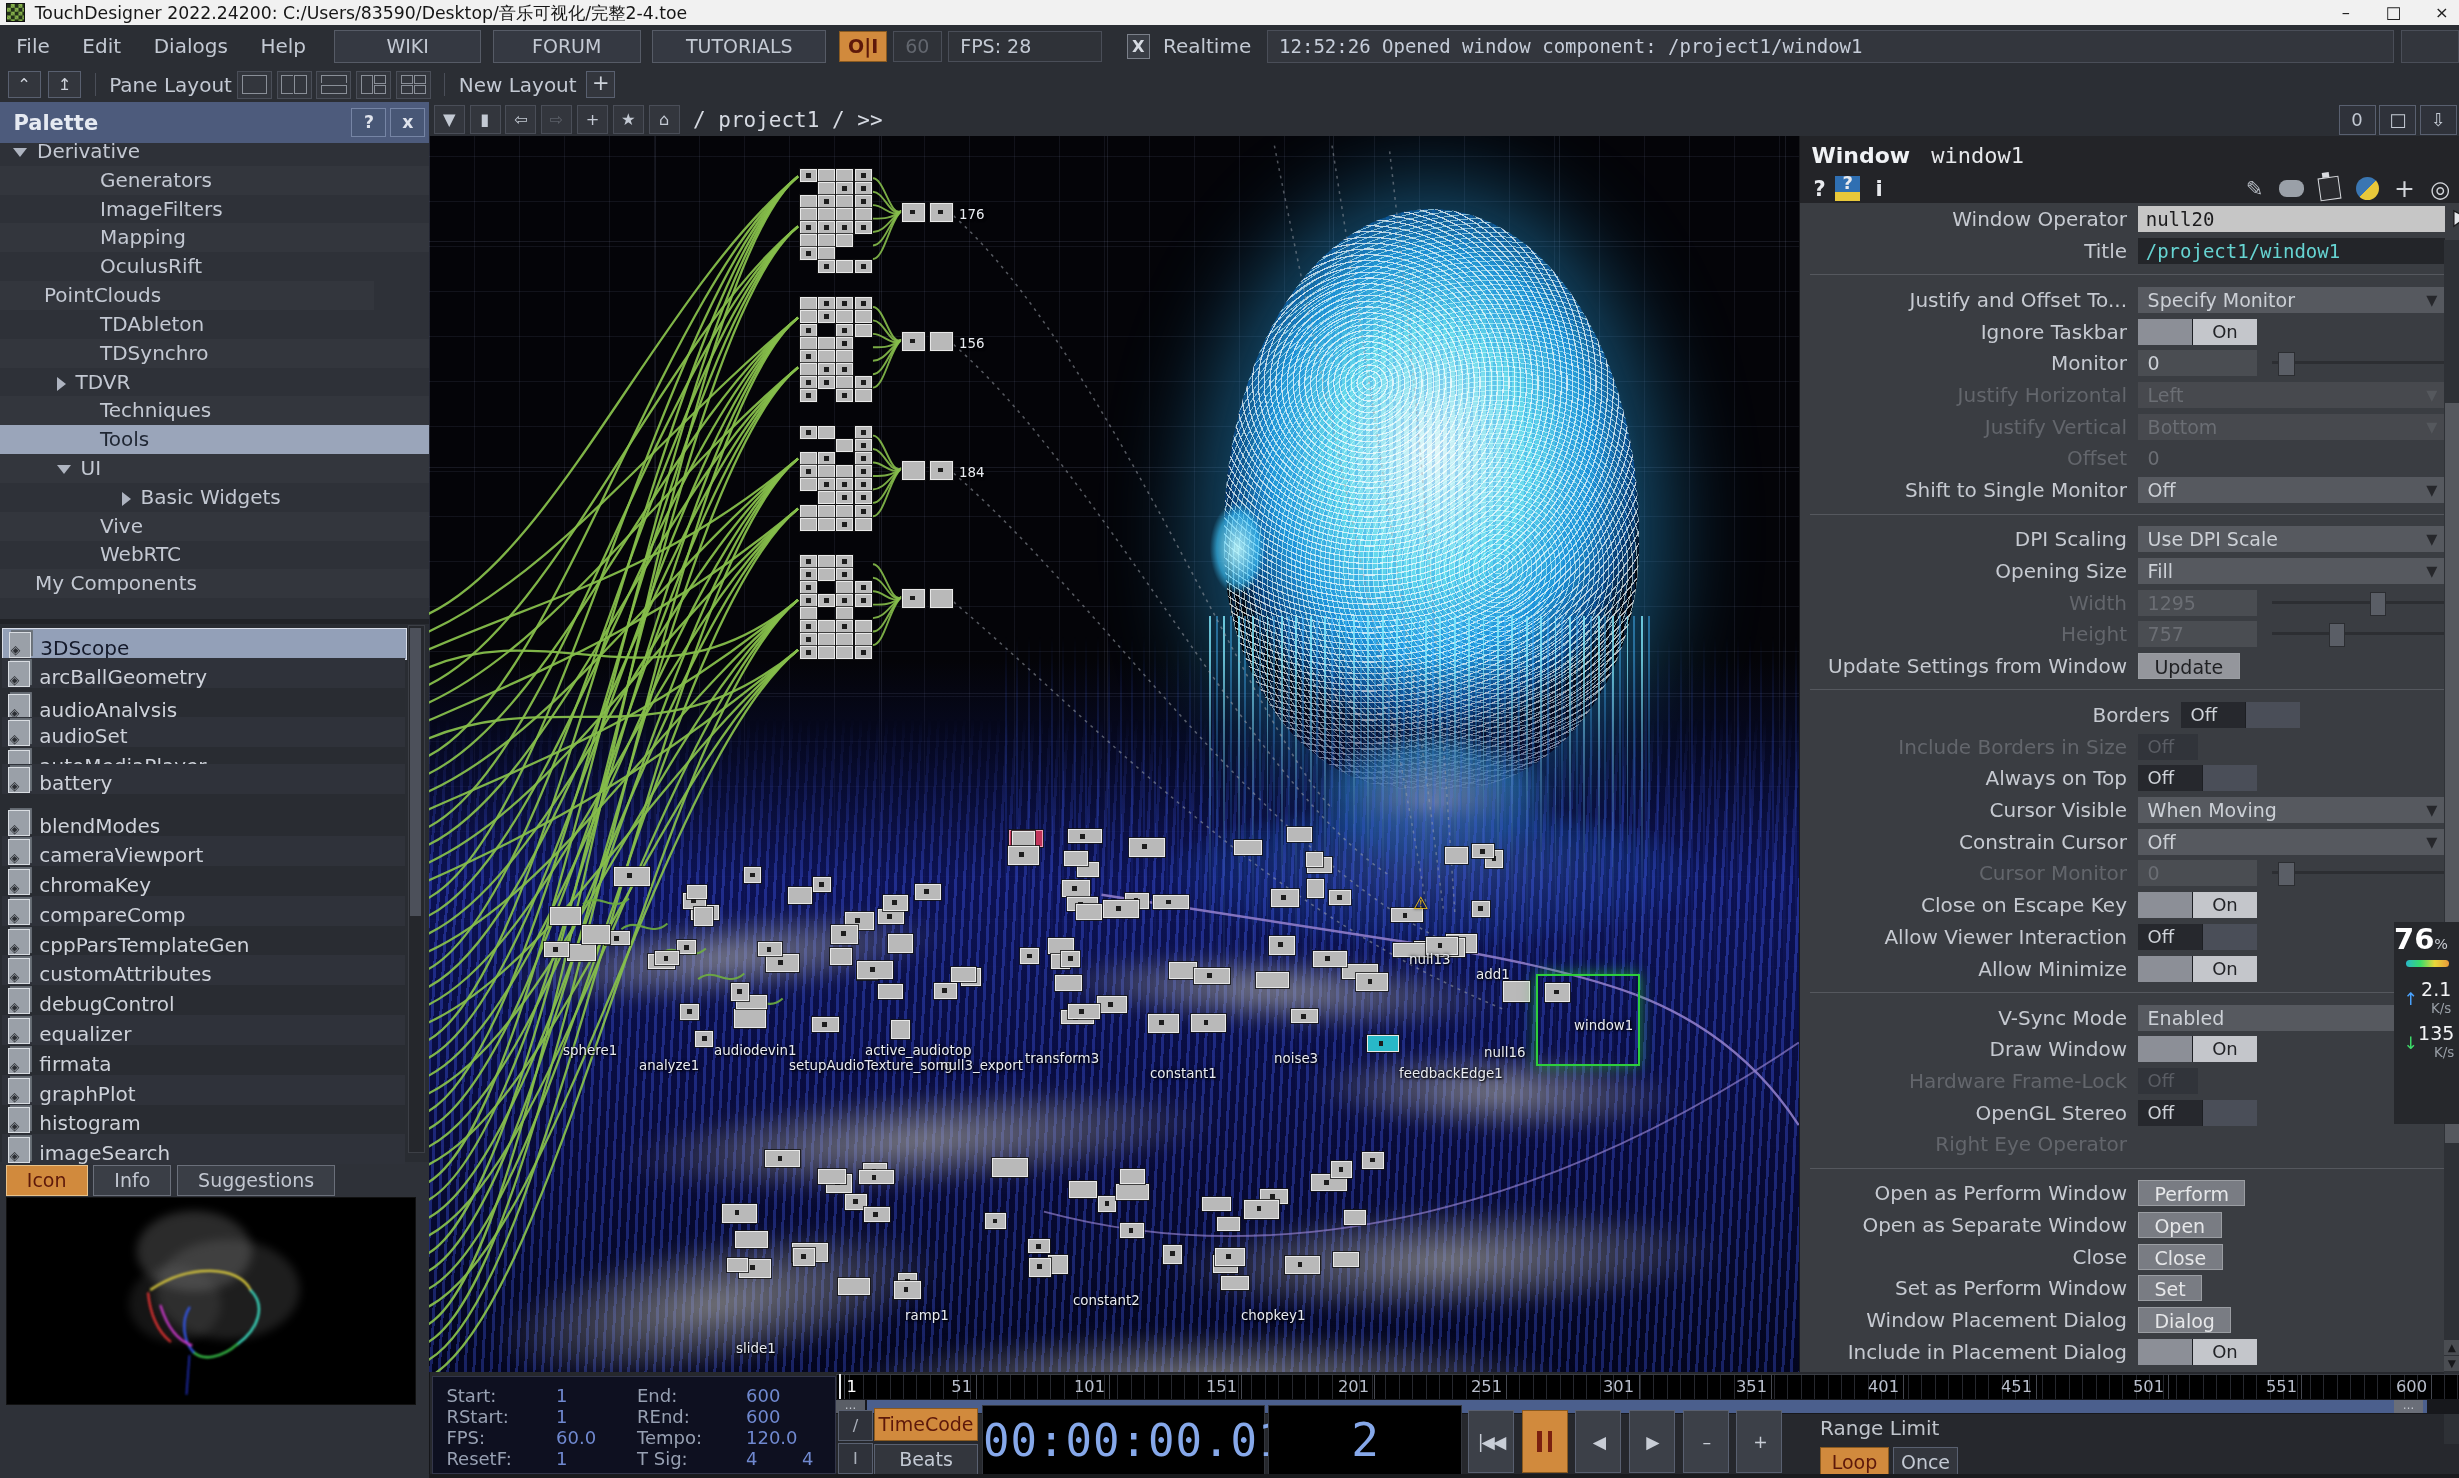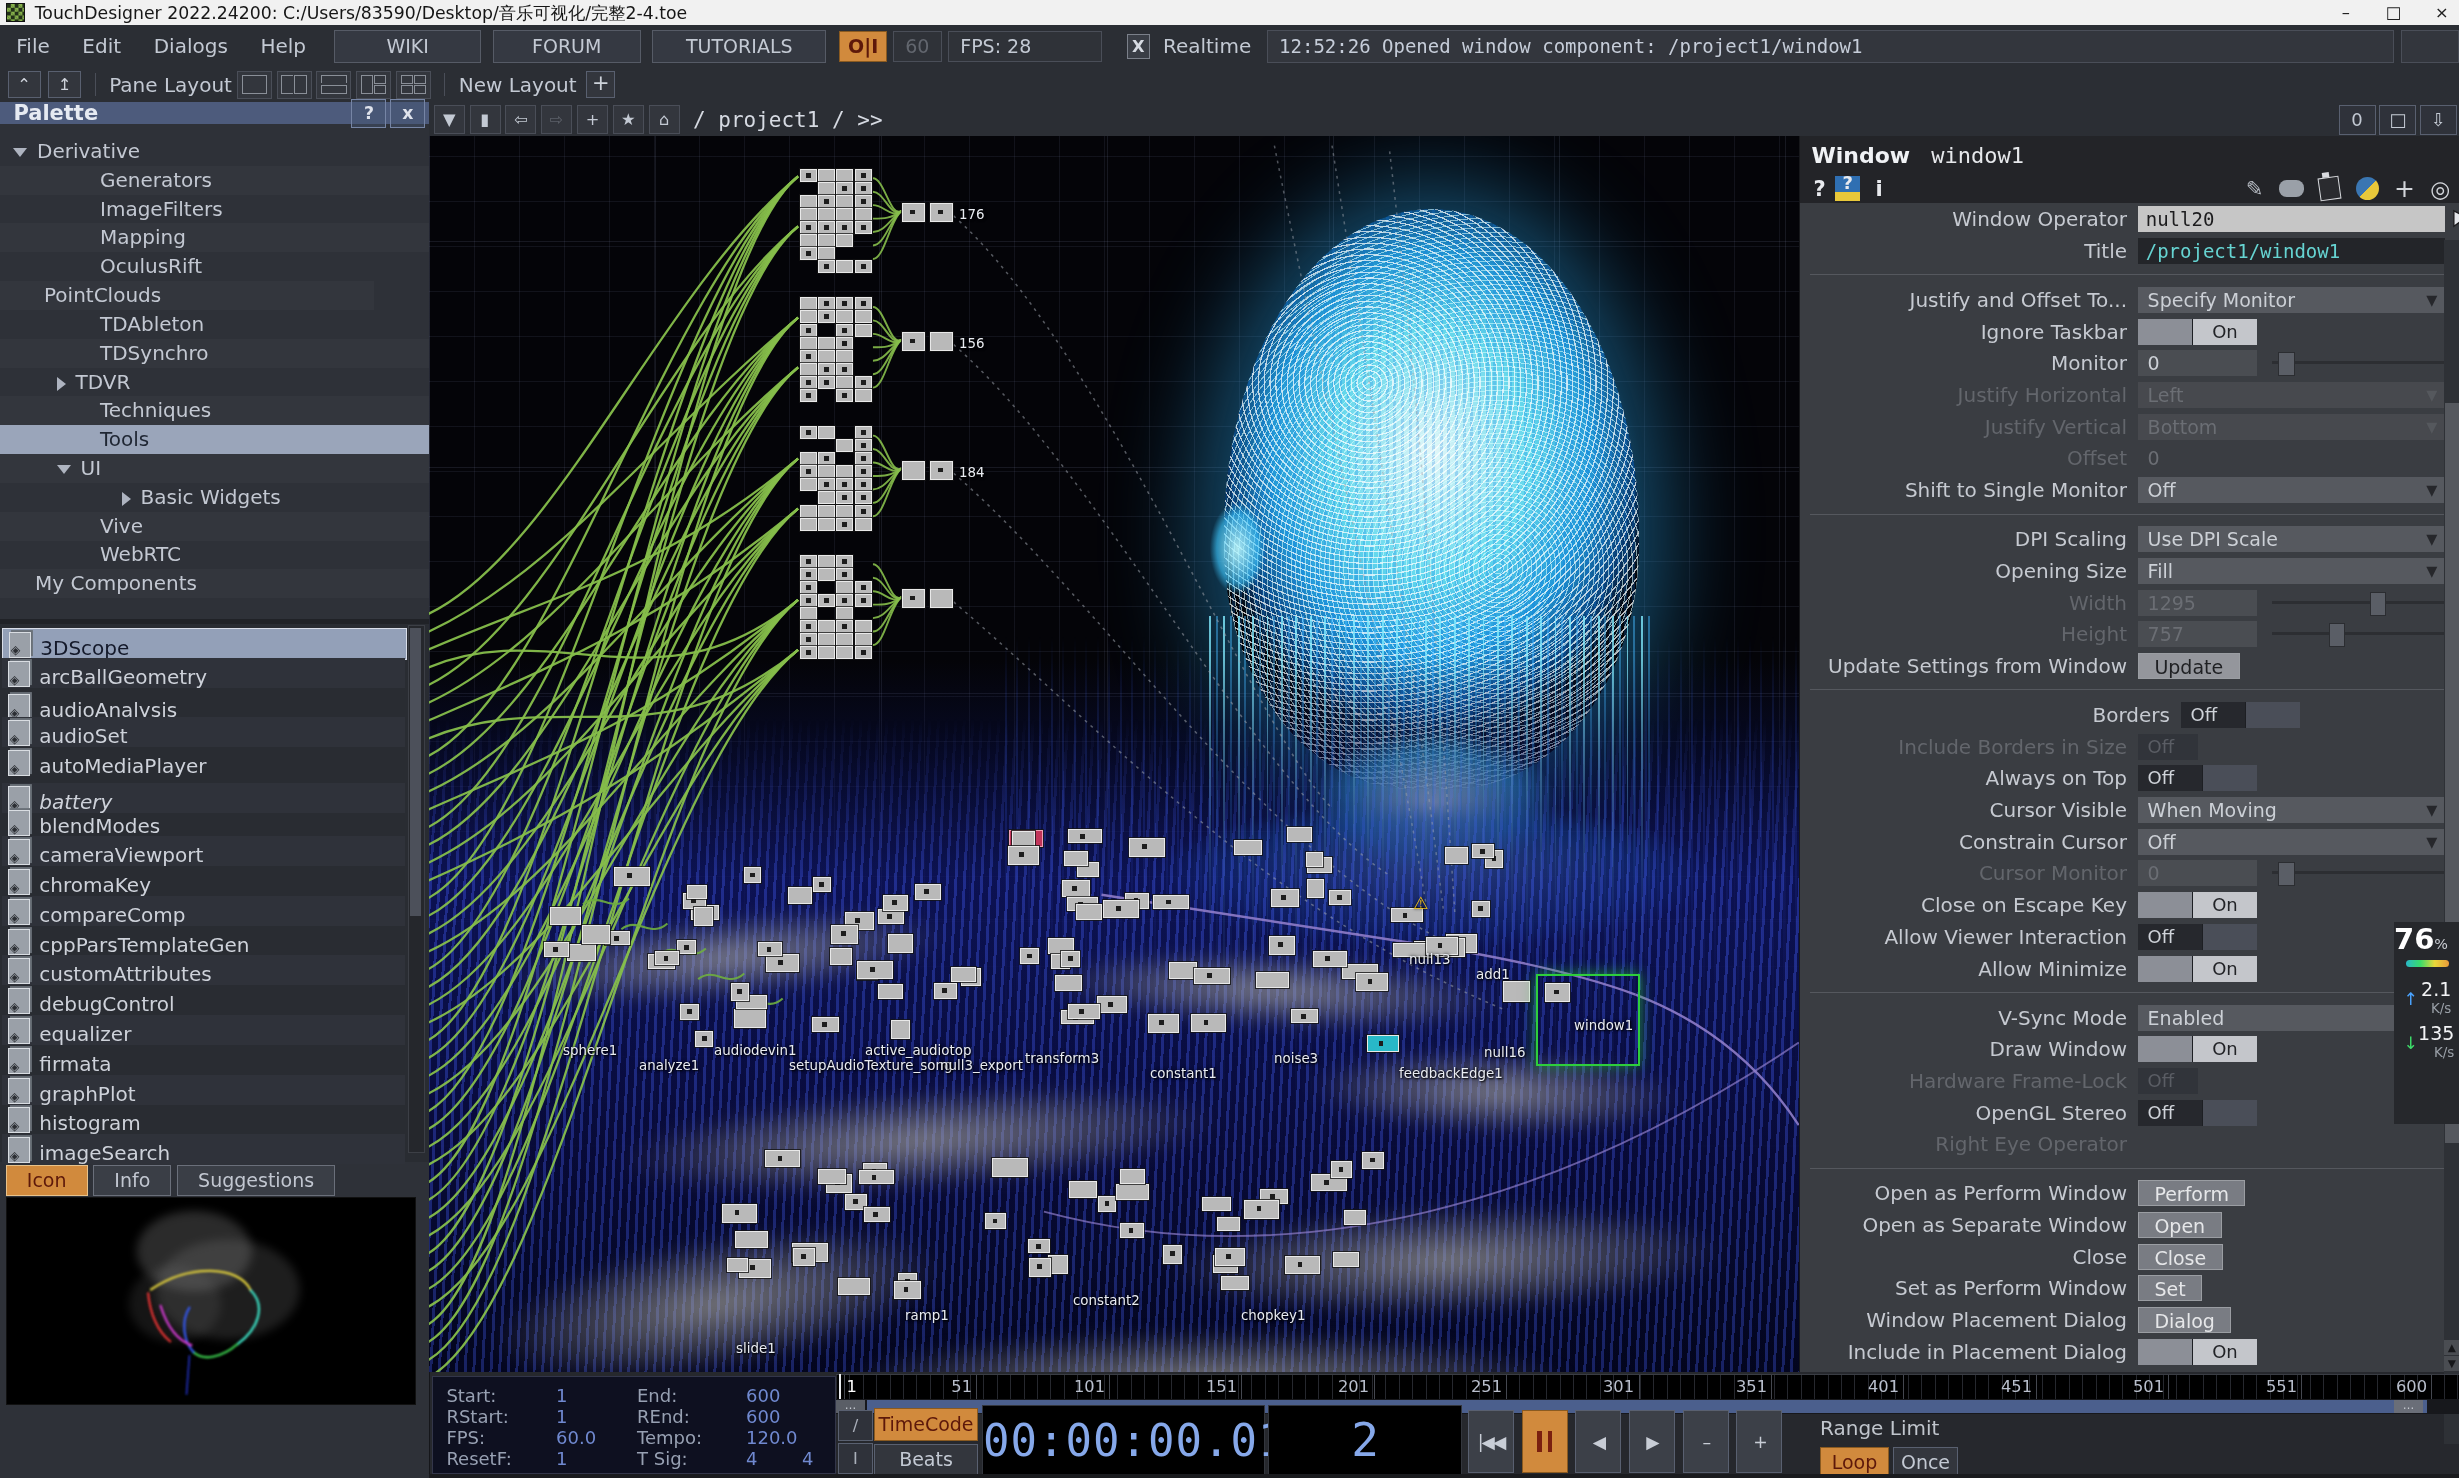--- a/index.html
+++ b/index.html
@@ -51,21 +51,21 @@
   .laybtn.l4 .li{width:10.6px;} .laybtn.l4 .li2{position:absolute;top:3.8px;right:3.8px;width:10.6px;height:6.7px;border:1px solid #8a8f98;}
   .laybtn.l4 .li3{position:absolute;bottom:3.8px;right:3.8px;width:10.6px;height:6.7px;border:1px solid #8a8f98;}
   .laybtn.l5 .li{width:10.6px;height:6.7px;} .laybtn.l5 .li2{position:absolute;top:3.8px;right:3.8px;width:10.6px;height:6.7px;border:1px solid #8a8f98;}
   .laybtn.l5 .li3{position:absolute;bottom:3.8px;left:3.8px;width:10.6px;height:6.7px;border:1px solid #8a8f98;}
   .laybtn.l5 .li4{position:absolute;bottom:3.8px;right:3.8px;width:10.6px;height:6.7px;border:1px solid #8a8f98;}
   .newlay-plus{width:27px;height:25px;margin-left:9.6px;background:#33363d;border:1px solid #596070;
                color:#cdd2da;text-align:center;line-height:23px;font-size:21px;}
 
   
   .palette{position:absolute;left:0;top:102px;width:429px;height:1377px;background:#2e3138;border-right:1px solid #15161a;}
-  .pal-head{position:absolute;left:0;top:0;width:429px;height:22px;background:#4d5b7c;display:flex;align-items:center;}
+  .pal-head{position:absolute;left:0;top:0;width:429px;height:41px;background:#4d5b7c;display:flex;align-items:center;}
   .pal-title{font-weight:bold;font-size:21px;color:#e6eaf2;padding-left:13.4px;flex:1;}
   .pal-hbtn{width:33px;height:27px;margin-right:3.8px;background:#44527078;border:1px solid #7685a5;color:#dfe3ec;
             font-size:17.3px;font-weight:bold;text-align:center;line-height:27px;}
   .tree{position:absolute;left:0;top:35px;width:429px;height:468px;}
   .trow{position:absolute;left:0;width:429px;height:29px;line-height:29px;font-size:20px;color:#c3c8d2;}
   .trow.alt{background:#33363d;}
   .trow.sel{background:#9aa5ba;color:#1f2633;}
   .tarrow{display:inline-block;width:0;height:0;margin-right:9.6px;vertical-align:middle;}
   .tarrow.down{border-left:7.7px solid transparent;border-right:7.7px solid transparent;border-top:9.6px solid #aeb4c0;}
   .tarrow.right{border-top:7.7px solid transparent;border-bottom:7.7px solid transparent;border-left:9.6px solid #aeb4c0;}
@@ -341,21 +341,21 @@
         <div class="trow alt" style="top: 375px; padding-left: 100px; width: 330px;"><span>Vive</span></div>
         <div class="trow" style="top: 403px; padding-left: 100px; width: 330px;"><span>WebRTC</span></div>
         <div class="trow alt" style="top: 432px; padding-left: 35px; width: 394px;"><span>My Components</span></div>
       </div>
     <div class="plist" id="palList">
         <div class="lrow sel" style="top: 3.8px;"><span class="compico"></span><span>3DScope</span></div>
         <div class="lrow alt" style="top: 34px;"><span class="compico"></span><span>arcBallGeometry</span></div>
         <div class="lrow" style="top: 67px;"><span class="compico"></span><span>audioAnalysis</span></div>
         <div class="lrow alt" style="top: 93px;"><span class="compico"></span><span>audioSet</span></div>
         <div class="lrow" style="top: 123px;"><span class="compico"></span><span>autoMediaPlayer</span></div>
-        <div class="lrow alt" style="top: 159px; font-style: italic;"><span class="compico"></span><span>battery</span></div>
+        <div class="lrow alt" style="top: 140px;"><span class="compico"></span><span>battery</span></div>
         <div class="lrow" style="top: 183px;"><span class="compico"></span><span>blendModes</span></div>
         <div class="lrow alt" style="top: 212px;"><span class="compico"></span><span>cameraViewport</span></div>
         <div class="lrow" style="top: 242px;"><span class="compico"></span><span>chromaKey</span></div>
         <div class="lrow alt" style="top: 272px;"><span class="compico"></span><span>compareComp</span></div>
         <div class="lrow" style="top: 302px;"><span class="compico"></span><span>cppParsTemplateGen</span></div>
         <div class="lrow alt" style="top: 331px;"><span class="compico"></span><span>customAttributes</span></div>
         <div class="lrow" style="top: 361px;"><span class="compico"></span><span>debugControl</span></div>
         <div class="lrow alt" style="top: 391px;"><span class="compico"></span><span>equalizer</span></div>
         <div class="lrow" style="top: 421px;"><span class="compico"></span><span>firmata</span></div>
         <div class="lrow alt" style="top: 451px;"><span class="compico"></span><span>graphPlot</span></div>

